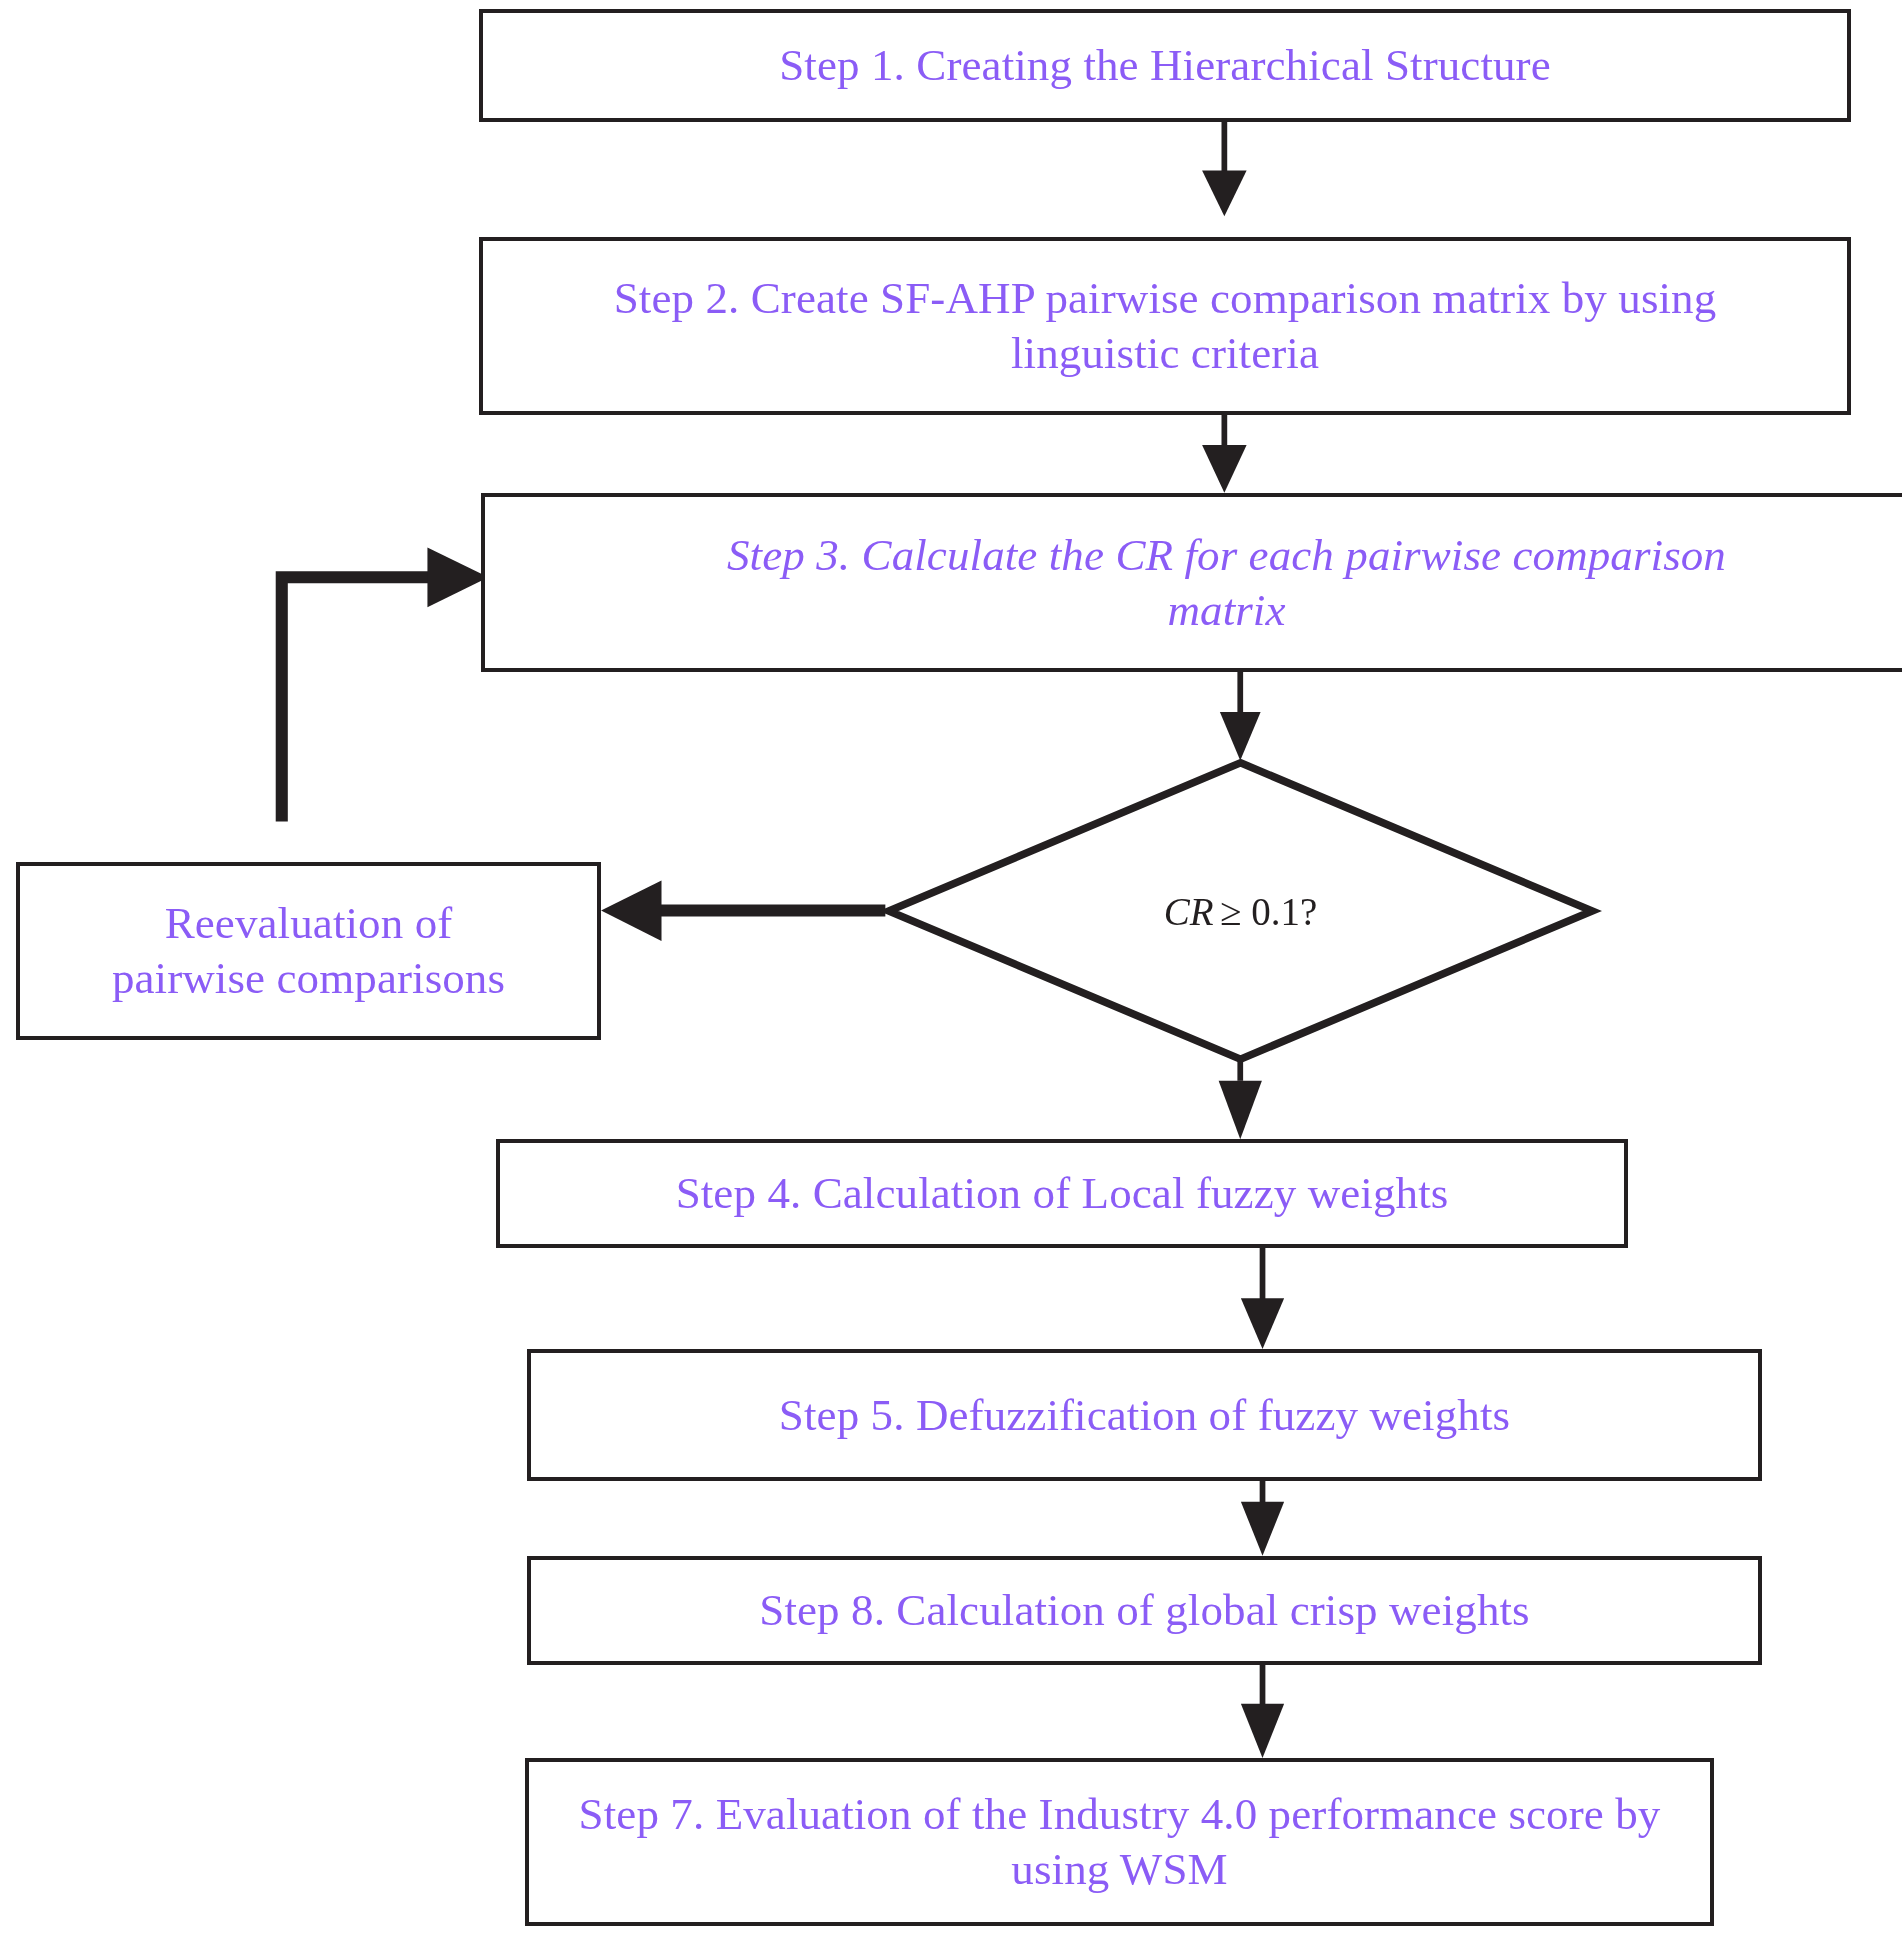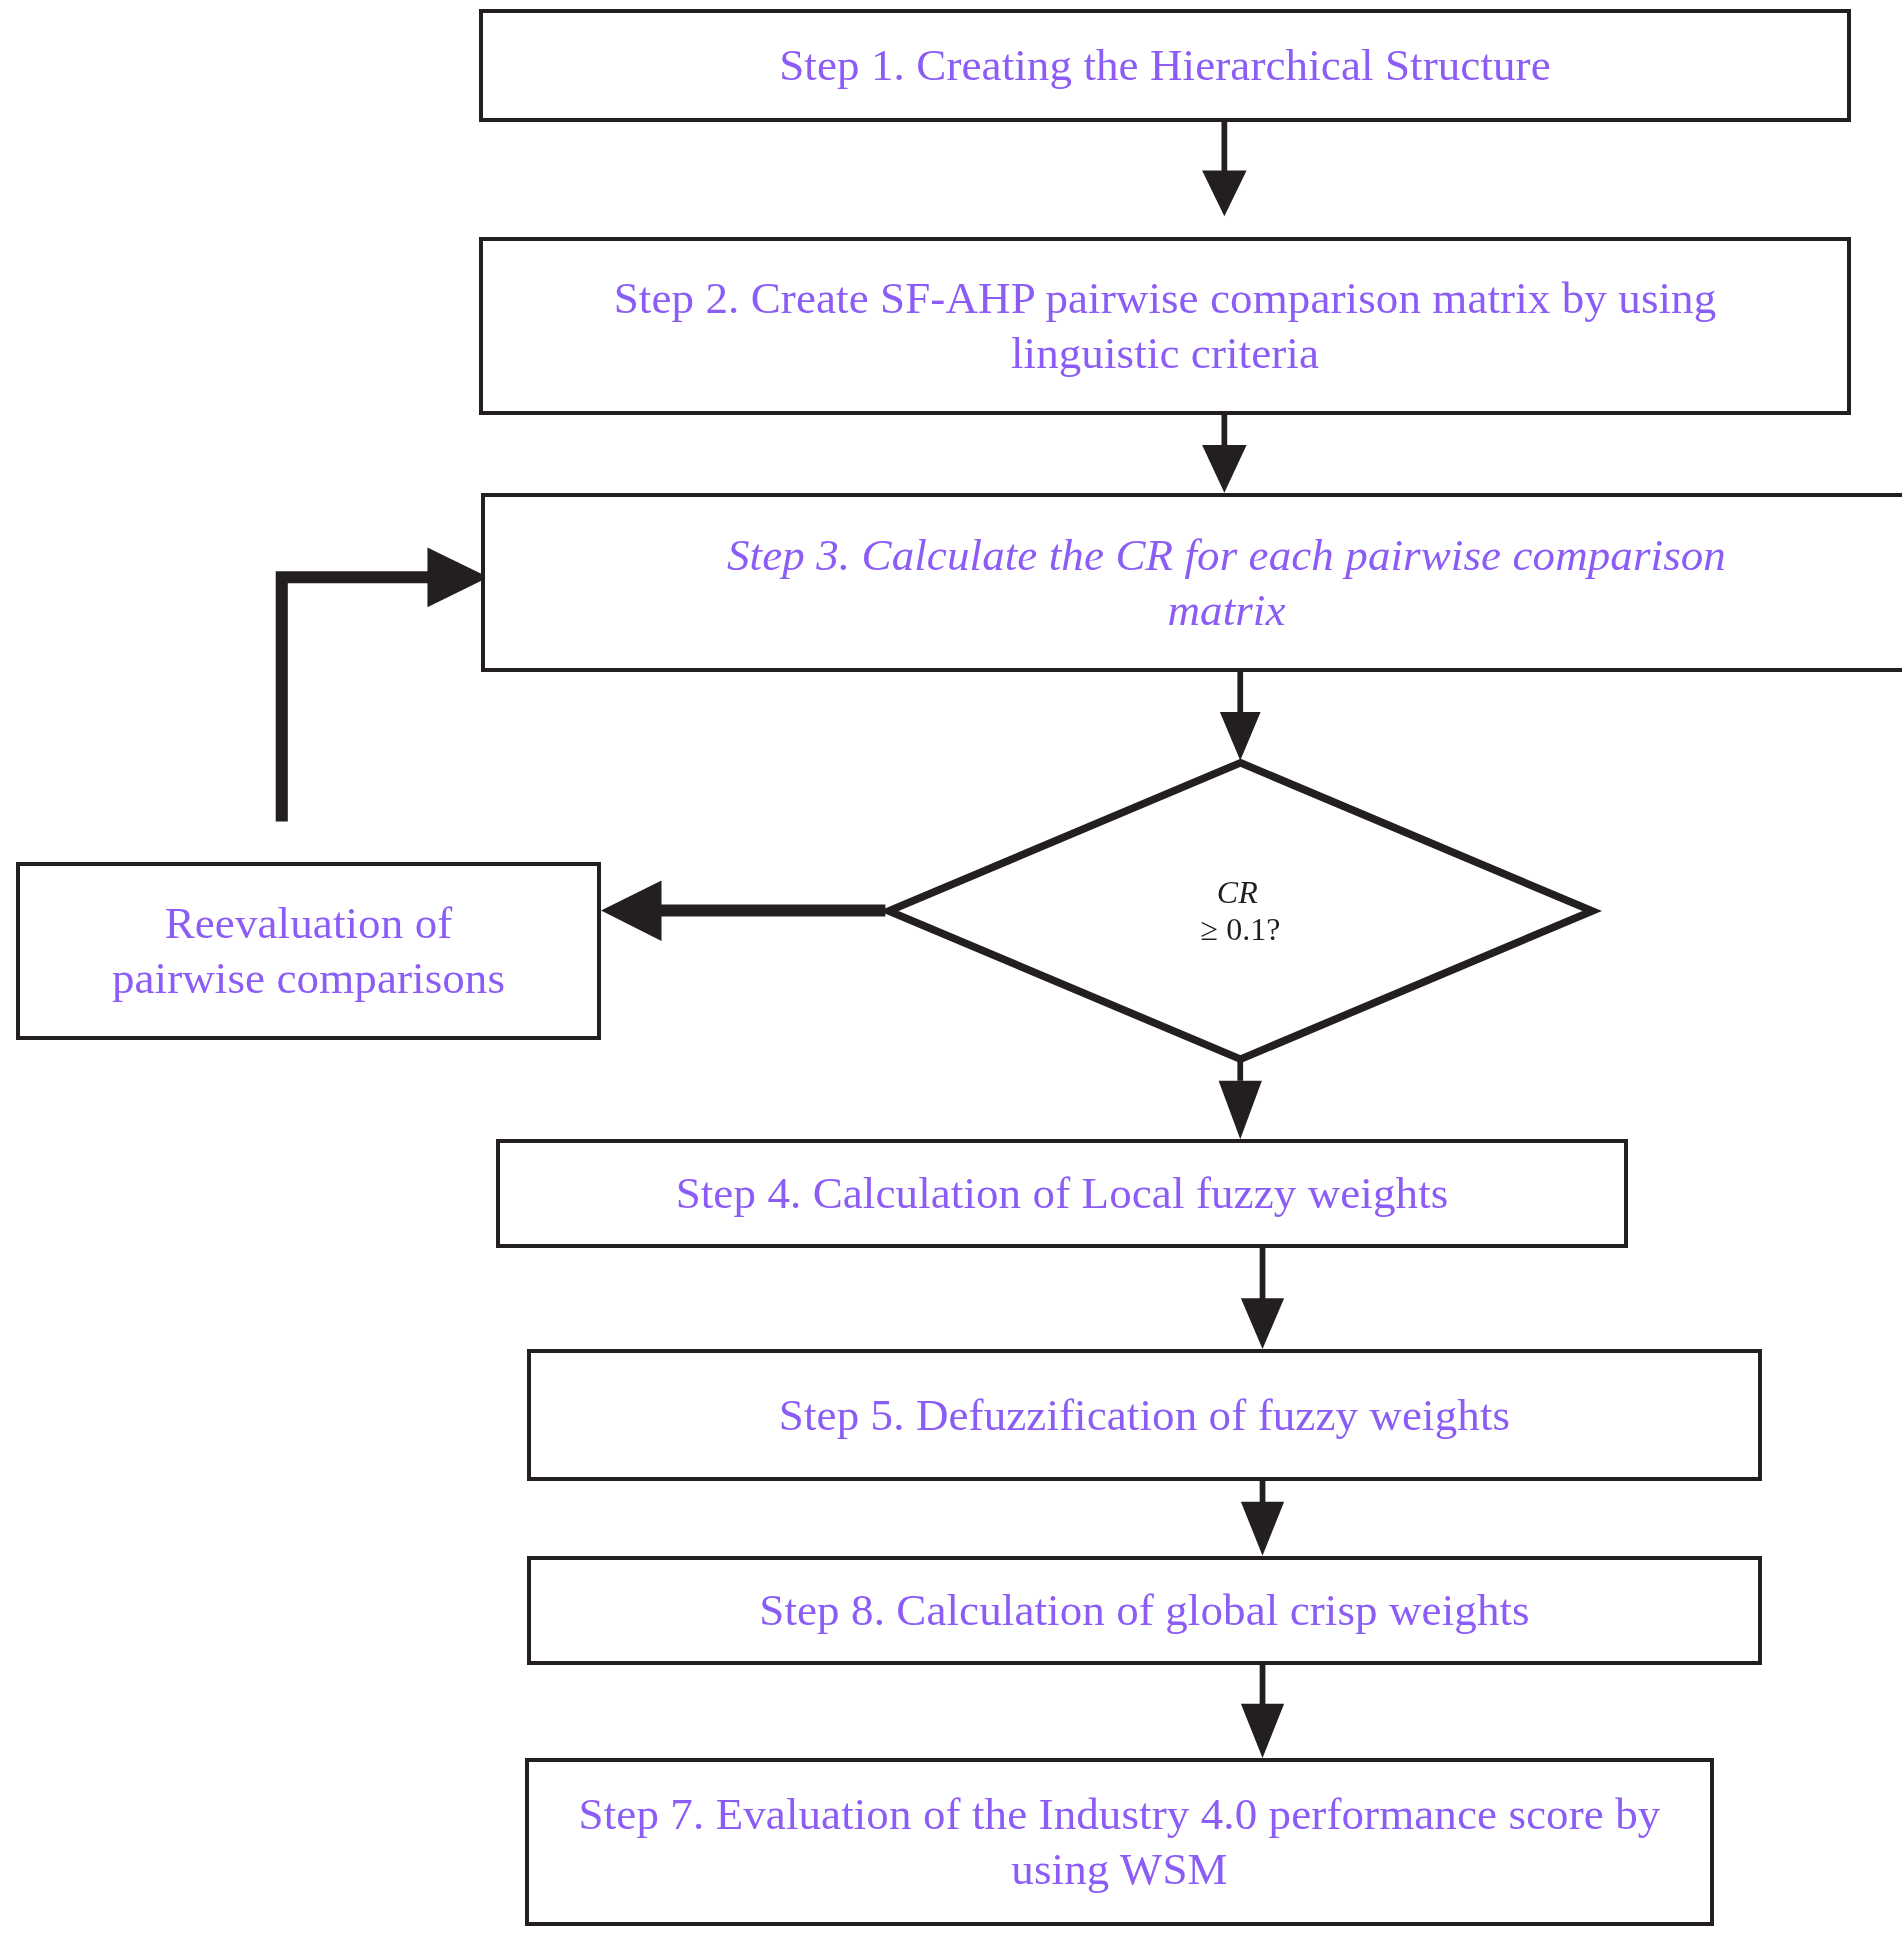--- a/index.html
+++ b/index.html
@@ -54,24 +54,23 @@
   }
   .diamond-label {
     position: absolute;
     left: 0;
     top: 0;
     width: 100%;
     height: 100%;
     display: flex;
     align-items: center;
     justify-content: center;
-    font-size: 32px;
+    font-size: 39px;
     color: #231f20;
     pointer-events: none;
-    flex-direction: column;
   }
   .diamond-label .math-italic {
     font-style: italic;
     padding-right: 6.4px;
   }
   
   .connector-layer {
     position: absolute;
     left: 0;
     top: 0;

